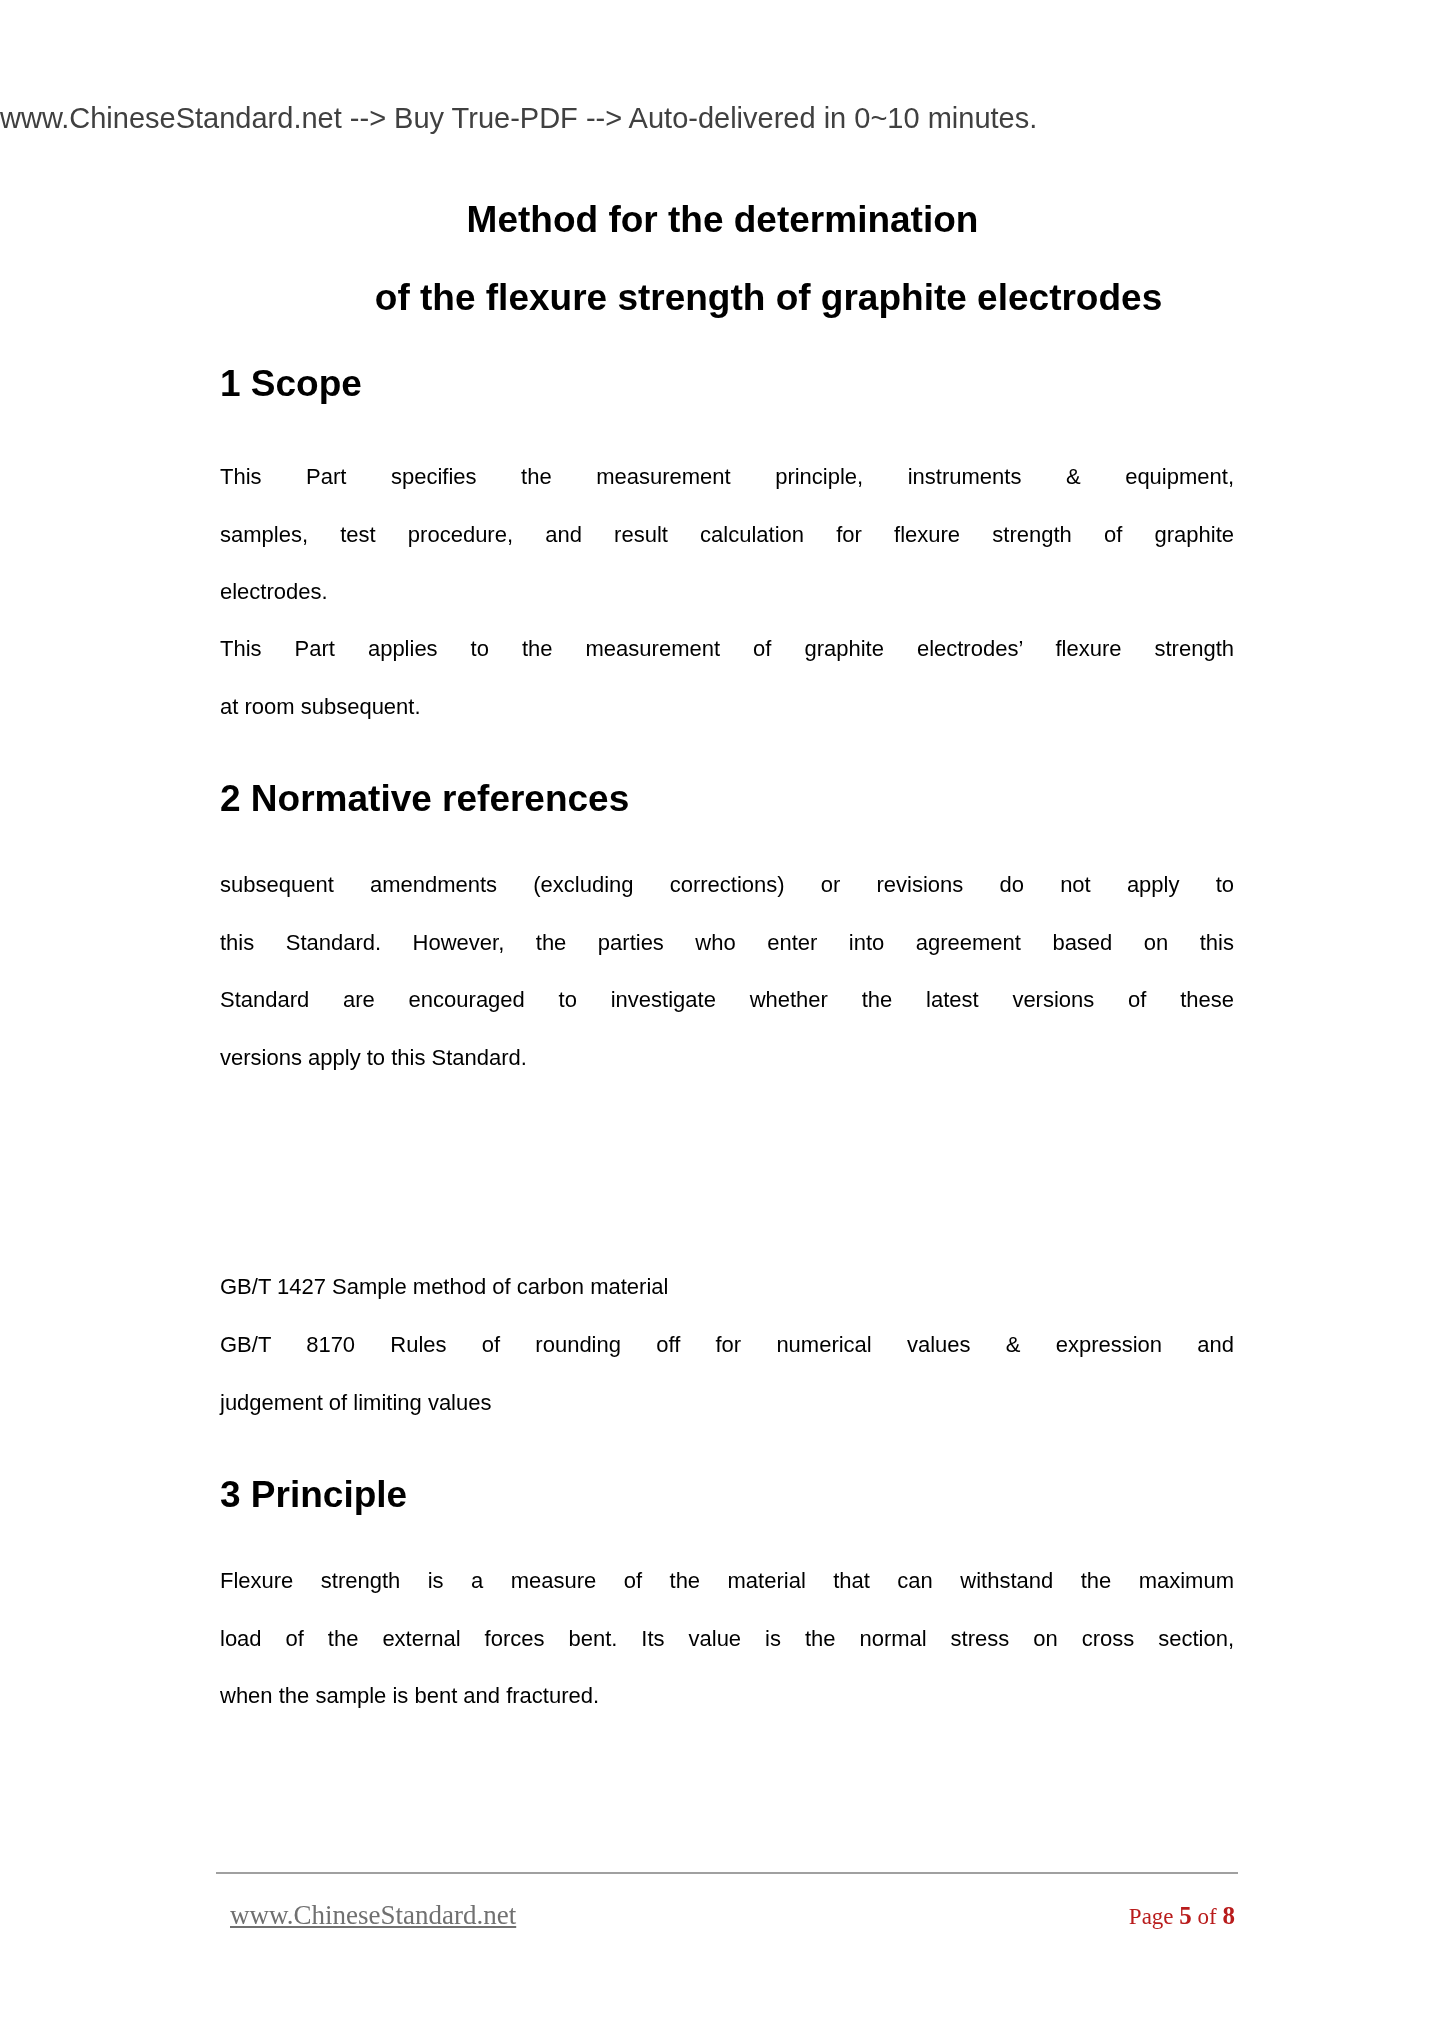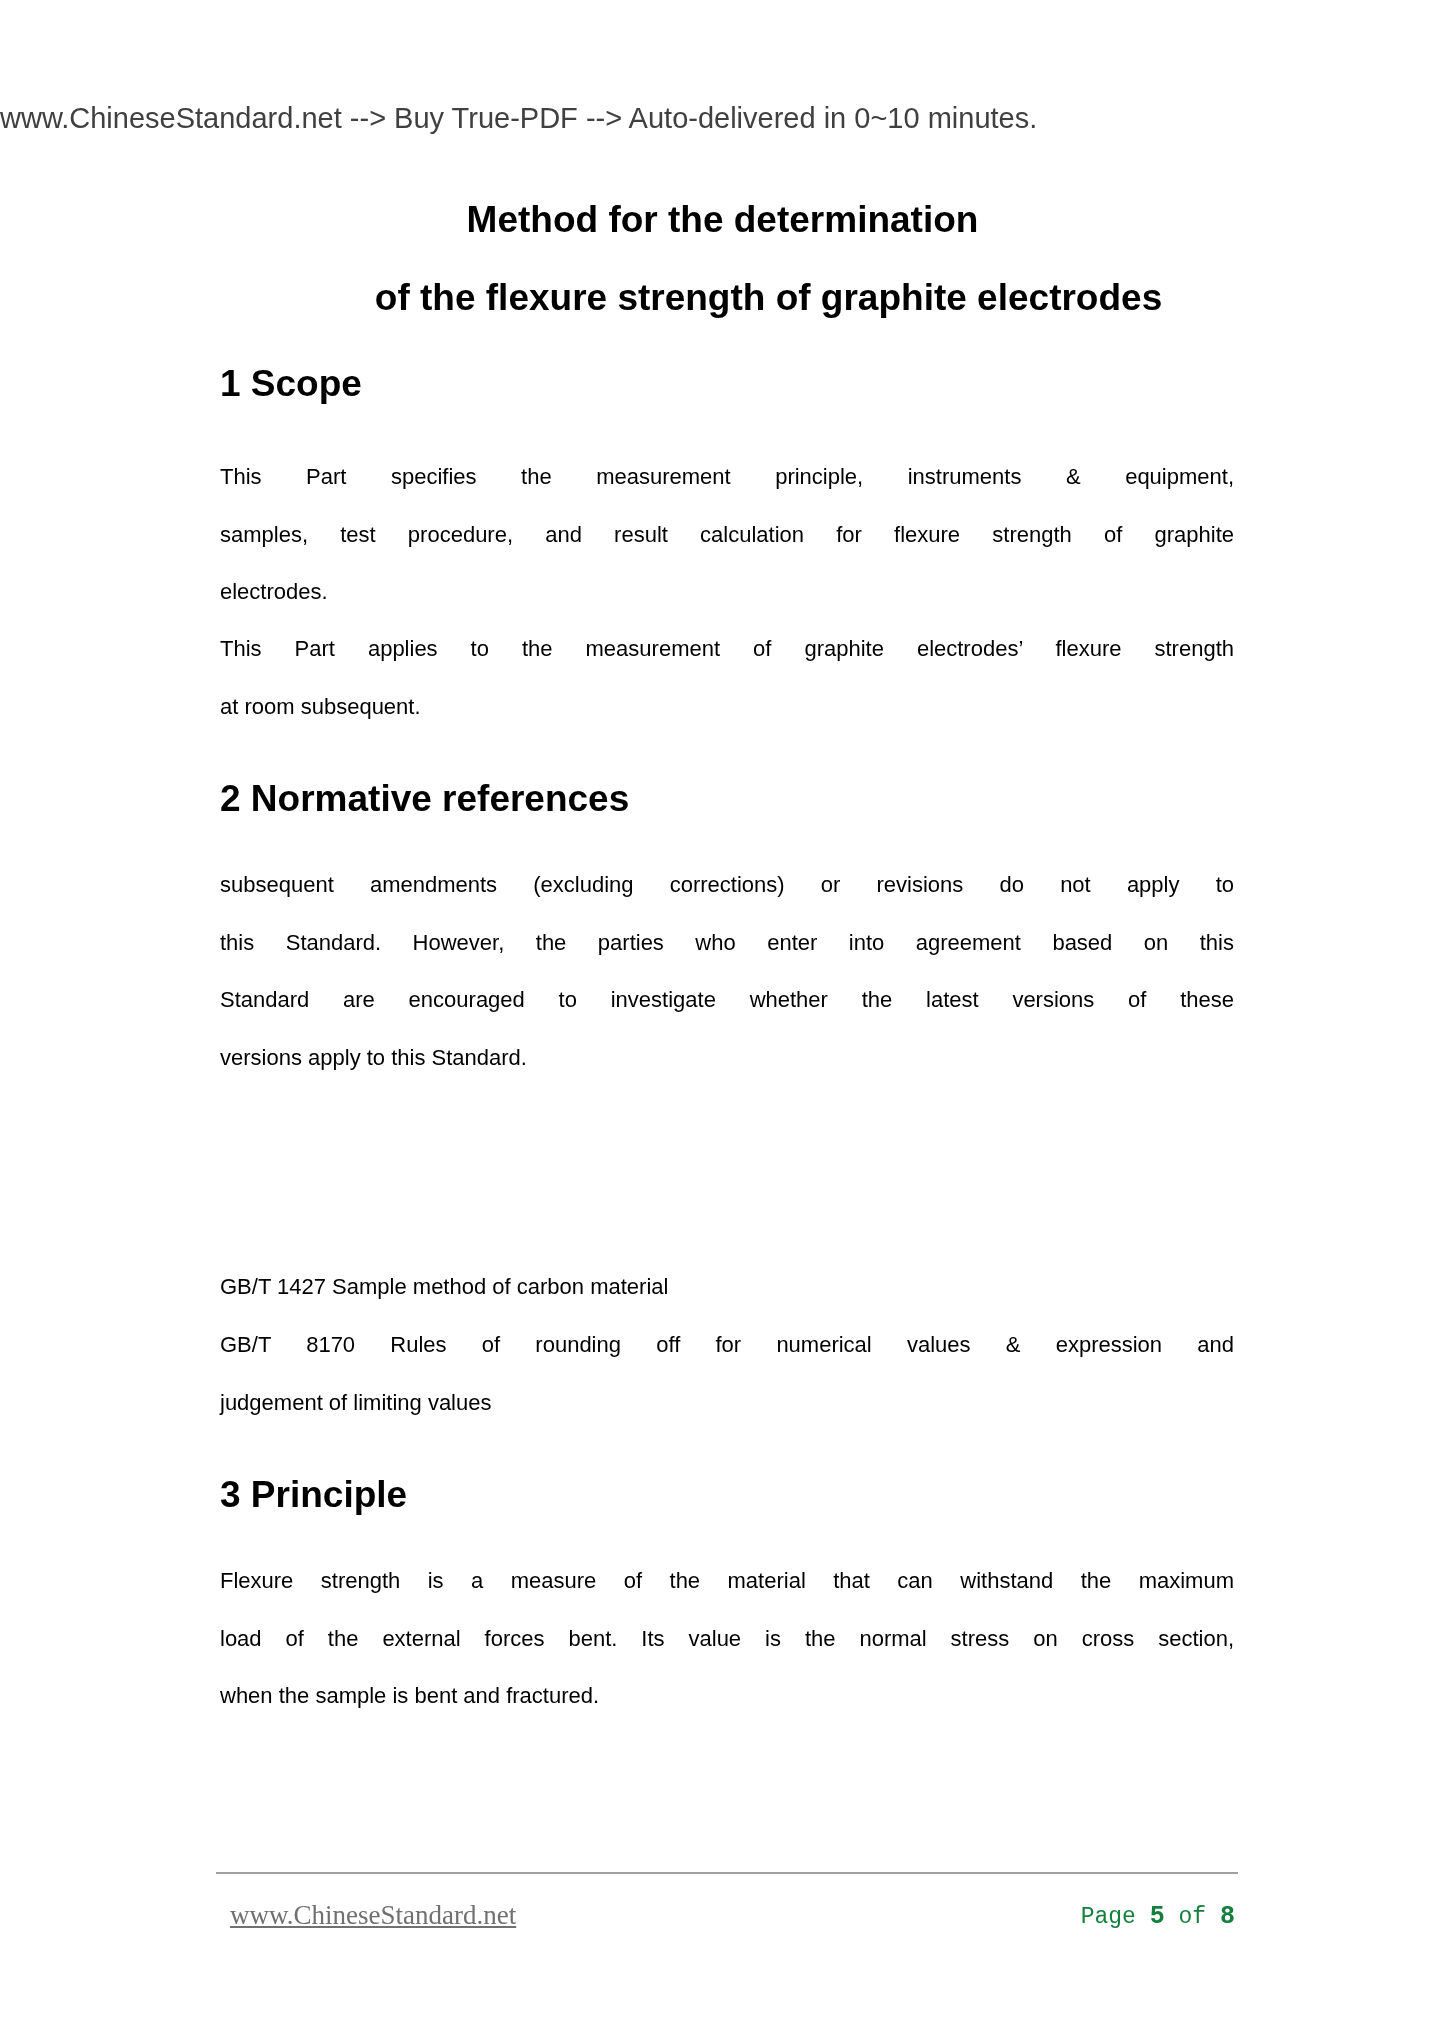--- a/index.html
+++ b/index.html
@@ -28,22 +28,22 @@
     .p .line.last { text-align-last: left; }
     .rule {
       position: absolute; left: 216px; top: 1872px; width: 1022px; height: 0;
       border-top: 2px solid #a0a0a0;
     }
     .foot-link {
       position: absolute; left: 230px; top: 1900px; font-family: "Liberation Serif", serif;
       font-size: 27px; color: #707070; text-decoration: underline;
     }
     .foot-page {
-      position: absolute; right: 210px; top: 1902px; font-family: Liberation Mono, monospace;
-      font-size: 23px; color: #15803d;
+      position: absolute; right: 210px; top: 1902px; font-family: Liberation Serif, serif;
+      font-size: 23px; color: #b91c1c;
     }
     .foot-page b { font-size: 25px; }
   </style>
 </head>
 <body>
 
 <div class="banner">www.ChineseStandard.net --&gt; Buy True-PDF --&gt; Auto-delivered in 0~10 minutes.</div>
 
 <div class="title t1">Method for the determination</div>
 <div class="title t2">of the flexure strength of graphite electrodes</div>

